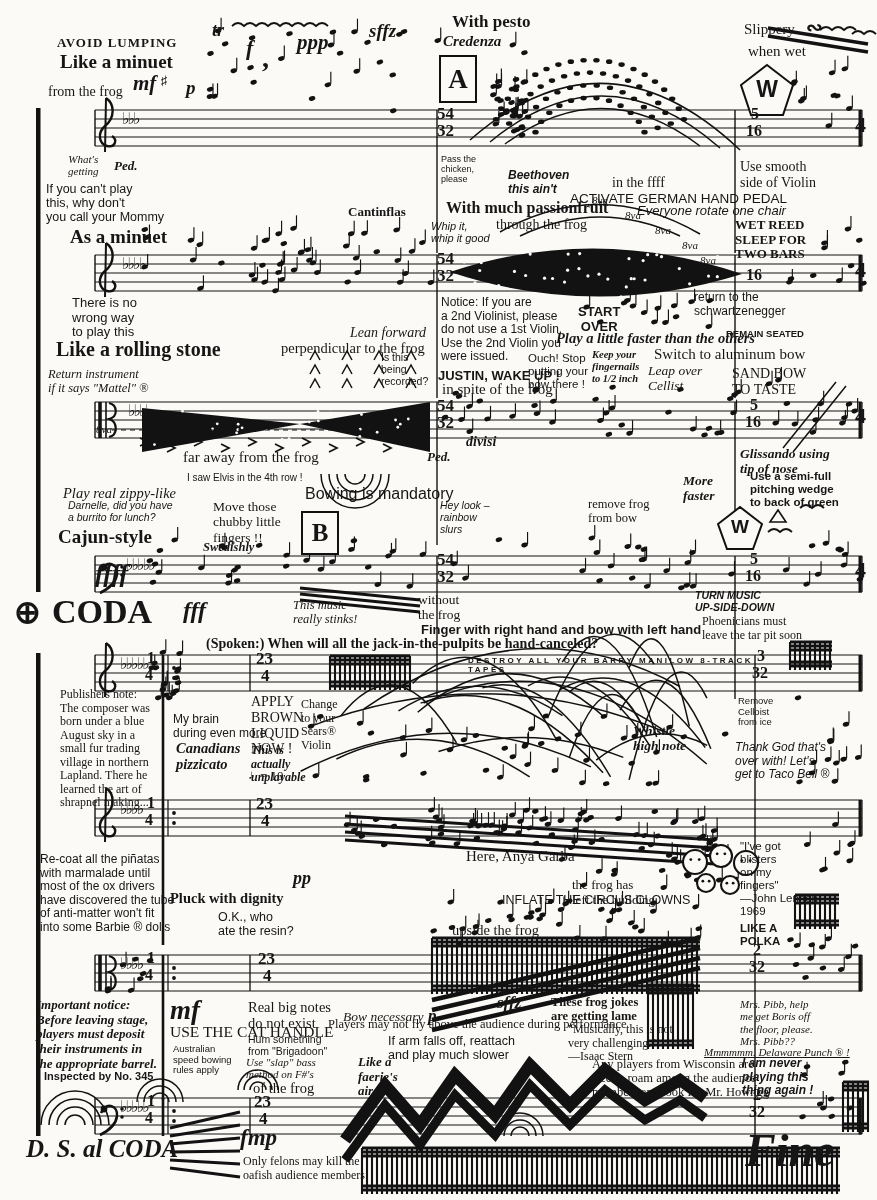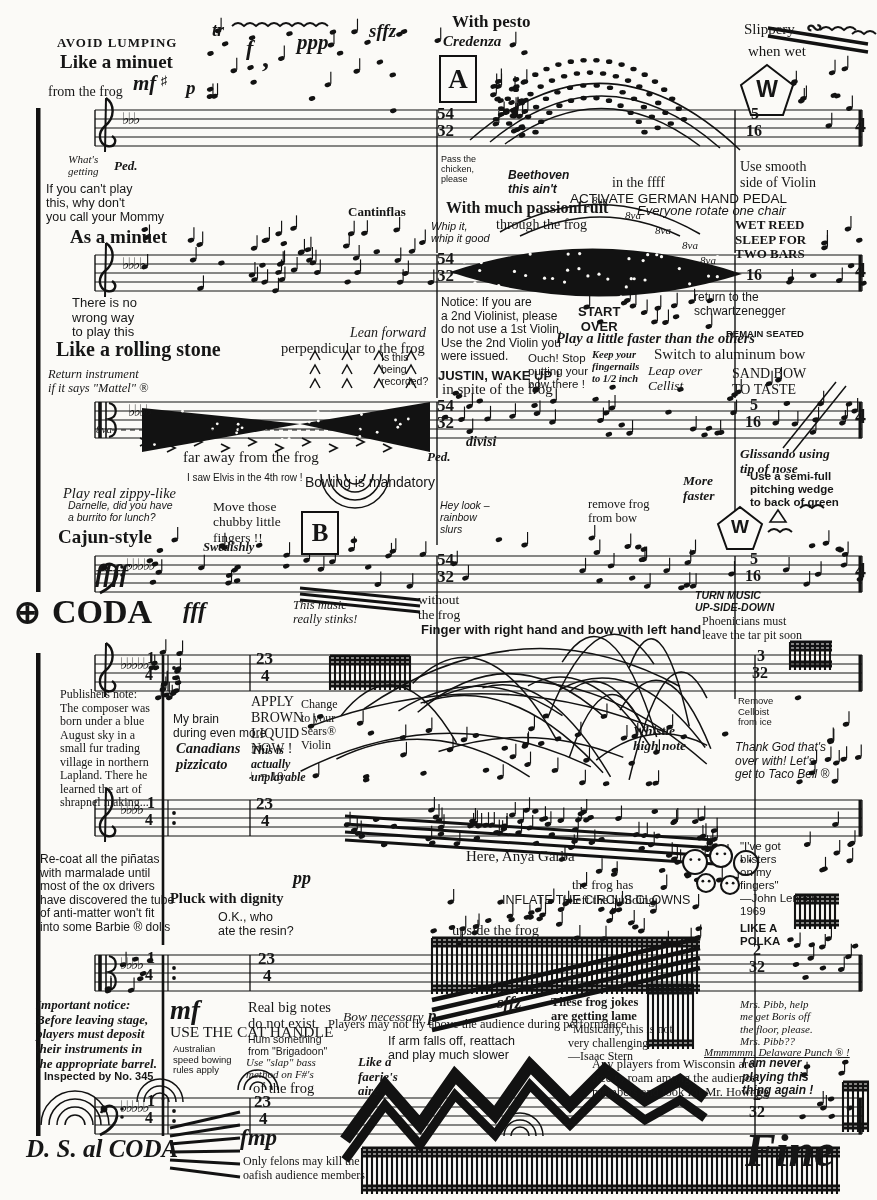--- a/index.html
+++ b/index.html
@@ -1544,21 +1544,21 @@
 <span class="t se" style="left:128px;top:402px;font-size:16px;letter-spacing:-2px">♭♭♭♭</span>
 <span class="t se i" style="left:96px;top:423px;font-size:11px">8va</span>
 
 <span class="t se b i" style="left:466px;top:434px;font-size:14px">divisi</span>
 <span class="t se b i" style="left:427px;top:450px;font-size:13px">Ped.</span>
 <span class="t se b i" style="left:740px;top:446px;font-size:13.5px">Glissando using
 tip of nose</span>
 <span class="t se i" style="left:63px;top:485px;font-size:14.5px">Play real zippy-like</span>
 <span class="t se" style="left:183px;top:449px;font-size:15px">far away from the frog</span>
 <span class="t sa" style="left:187px;top:472px;font-size:10px">I saw Elvis in the 4th row !</span>
-<span class="t sa" style="left:305px;top:475px;font-size:14px">Bowing is mandatory</span>
+<span class="t sa" style="left:305px;top:485px;font-size:16px">Bowing is mandatory</span>
 <span class="t se b i" style="left:683px;top:473px;font-size:13.5px">More
 faster</span>
 <span class="t sa b" style="left:750px;top:470px;font-size:11.5px">Use a semi-full
 pitching wedge
 to back of green</span>
 <span class="t sa i" style="left:440px;top:500px;font-size:10.5px">Hey look –
 rainbow
 slurs</span>
 <span class="t se" style="left:588px;top:497px;font-size:12.5px">remove frog
 from bow</span>
@@ -1590,28 +1590,30 @@
 really stinks!</span>
 <span class="t se" style="left:418px;top:592px;font-size:13.5px">without
 the frog</span>
 <span class="t sa b i" style="left:695px;top:590px;font-size:10.5px">TURN MUSIC
 UP-SIDE-DOWN</span>
 <span class="t se" style="left:702px;top:615px;font-size:12px">Phoenicians must
 leave the tar pit soon</span>
 <span class="t se b" style="left:14px;top:594px;font-size:32px">⊕</span>
 <span class="t se b" style="left:52px;top:593px;font-size:34px">CODA</span>
 <span class="t sa b" style="left:421px;top:623px;font-size:13px">Finger with right hand and bow with left hand</span>
+<span class="t se b" style="left:206px;top:636px;font-size:14px">(Spoken:)  When will all the jack-in-the-pulpits be hand-canceled?</span>
 
 <span class="t se b" style="left:147px;top:649px;font-size:16px">1</span>
 <span class="t se b" style="left:145px;top:666px;font-size:16px">4</span>
 <span class="t se b" style="left:256px;top:649px;font-size:17px">23</span>
 <span class="t se b" style="left:261px;top:666px;font-size:17px">4</span>
 <span class="t se b" style="left:757px;top:647px;font-size:16px">3</span>
 <span class="t se b" style="left:752px;top:664px;font-size:16px">32</span>
 <span class="t se" style="left:120px;top:655px;font-size:16px;letter-spacing:-2px">♭♭♭♭♭</span>
+<span class="t sa b" style="left:468px;top:656px;font-size:8px;letter-spacing:2.5px;width:290px">DESTROY ALL YOUR BARRY MANILOW 8-TRACK TAPES</span>
 
 <span class="t se" style="left:60px;top:688px;font-size:12px">Publishers note:
 The composer was
 born under a blue
 August sky in a
 small fur trading
 village in northern
 Lapland. There he
 learned the art of
 shrapnel making...</span>

